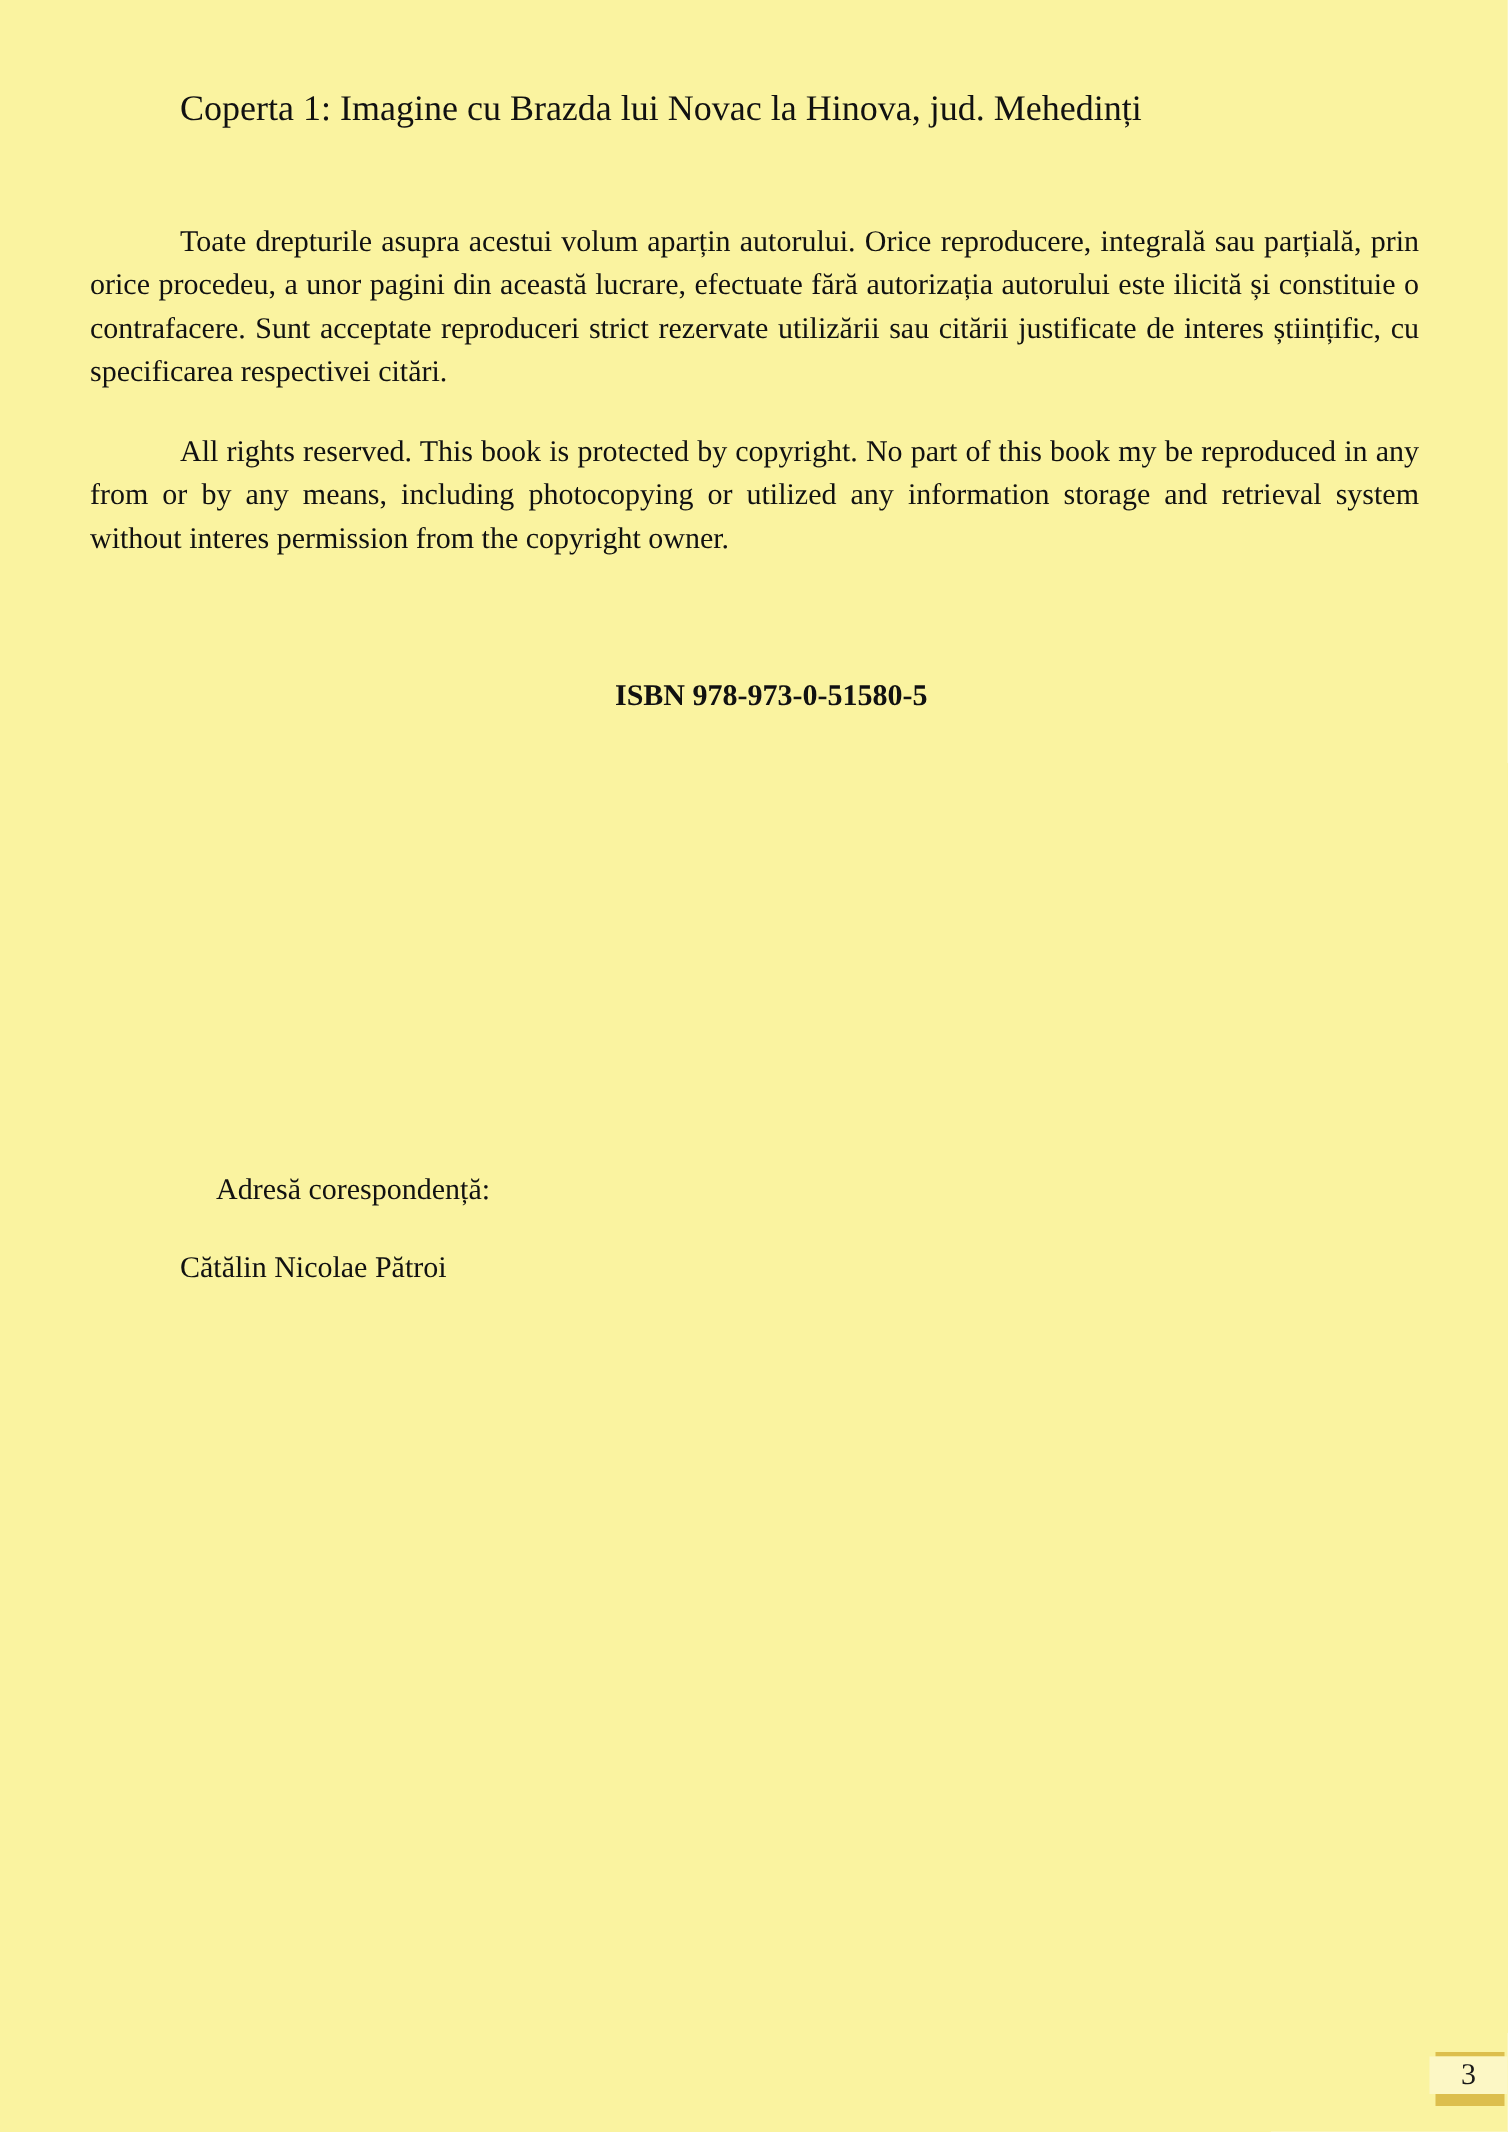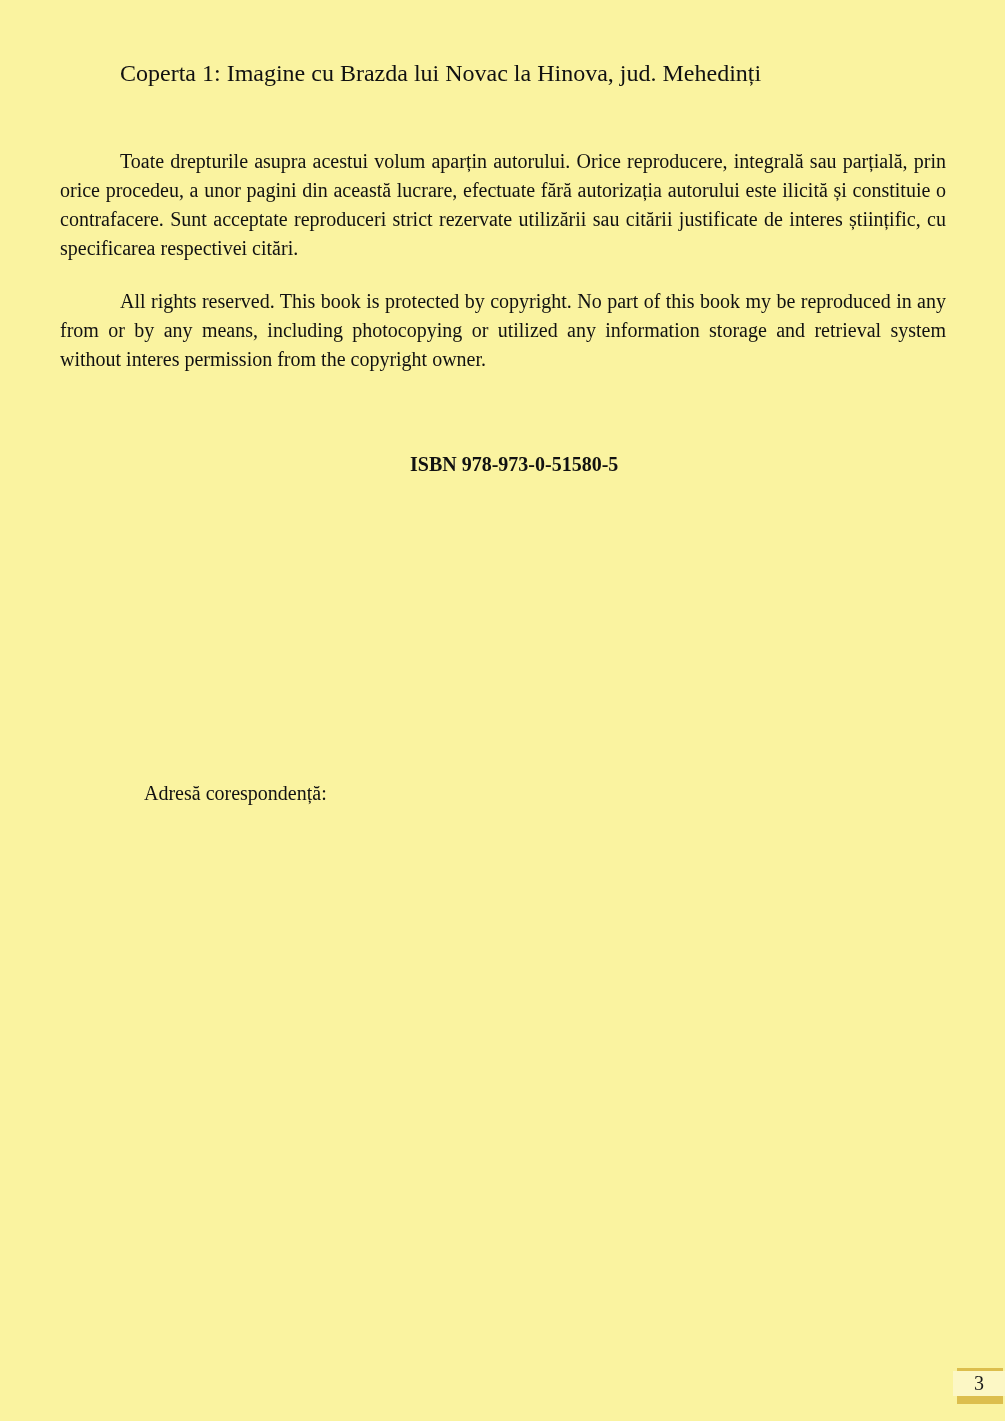--- a/index.html
+++ b/index.html
@@ -95,20 +95,21 @@
 
   <div class="para para-ro">Toate drepturile asupra acestui volum aparțin autorului. Orice reproducere, integrală sau parțială, prin orice procedeu, a unor pagini din această lucrare, efectuate fără autorizația autorului este ilicită și constituie o contrafacere. Sunt acceptate reproduceri strict rezervate utilizării sau citării justificate de interes științific, cu specificarea respectivei citări.</div>
 
   <div class="para para-en">All rights reserved. This book is protected by copyright. No part of this book my be reproduced in any from or by any means, including photocopying or utilized any information storage and retrieval system without interes permission from the copyright owner.</div>
 
   <div class="isbn">ISBN 978-973-0-51580-5</div>
 
   <div class="correspondence">Adresă corespondență:</div>
 
   <div class="contact">
+    <div>Cătălin Nicolae Pătroi</div>
   </div>
 
   <div class="page-number-box">
     <div class="pn-rule-top"></div>
     <div class="pn-value-row">3</div>
     <div class="pn-rule-bottom"></div>
   </div>
 
 </div>
 

